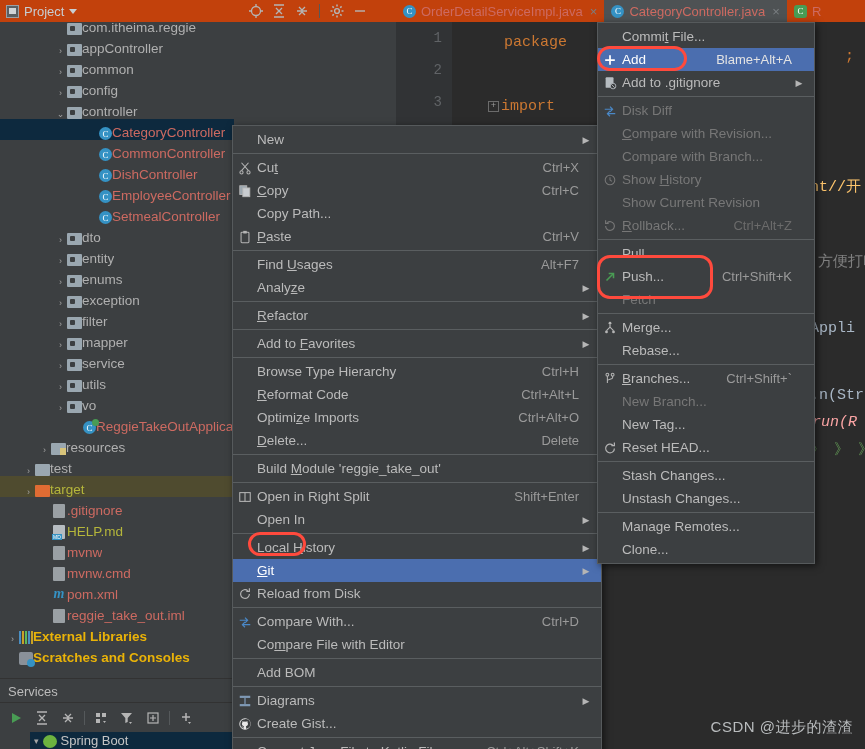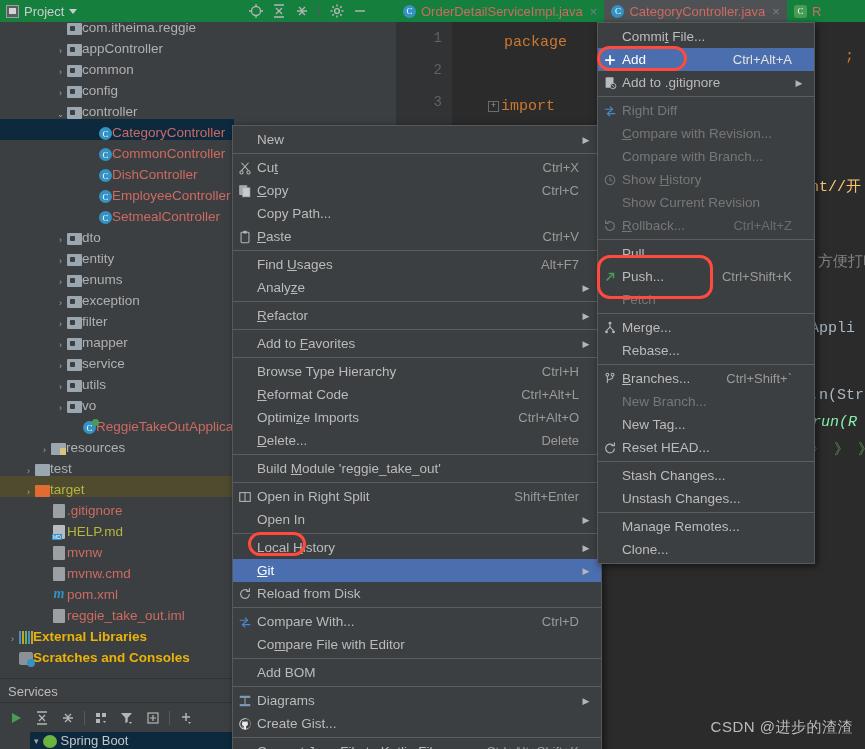--- a/index.html
+++ b/index.html
@@ -13,21 +13,21 @@
     overflow: hidden;
     background: #3c3f41;
     color: #bbbbbb;
     font-size: 13px;
     user-select: none;
   }
 
   
   .toolbar {
     position: absolute; left: 0; top: 0; width: 865px; height: 22px;
-    background: #15803d;
+    background: #c2410c;
     display: flex; align-items: center;
   }
   .tb-project {
     display: flex; align-items: center; gap: 5px;
     padding-left: 6px; width: 150px; height: 22px;
   }
   .tb-project .sq {
     width: 13px; height: 13px; background: #5a5f62;
     border: 1px solid #9aa0a6; box-sizing: border-box;
     display: inline-block;
@@ -307,21 +307,21 @@
       <div>2</div>
       <div>3</div>
     </div>
     <div class="codeline k-orange" style="left:108px; top:12px;">package</div>
     <div class="codeline" style="left:92px; top:76px;"><span class="fold">+</span><span class="k-orange">import</span></div>
     <div class="codeline k-orange" style="left:449px; top:26px;">;</div>
     <div class="codeline k-yellow" style="left:414px; top:155px; color:#ffc66d;">nt//开</div>
     <div class="codeline k-comment" style="left:422px; top:230px;">方便打印</div>
     <div class="codeline k-blue" style="left:414px; top:298px;">Appli</div>
     <div class="codeline k-blue" style="left:414px; top:365px;">.n(Str</div>
-    <div class="codeline k-ital" style="left:416px; top:392px; color:#86efac; ">run(R</div>
+    <div class="codeline k-ital" style="left:416px; top:392px; color:#fca5a5; ">run(R</div>
     <div class="codeline k-green" style="left:414px; top:418px;">》 》 》</div>
   </div>
   <div class="editor-breadcrumb">
     <span style="color:#b5b5b5;font-size:9px;">▶</span>
   </div>
 
   <div class="tree" id="tree">
       <div class="row" style="margin-top: -8px;">
         <span style="width:54px;flex:0 0 54px"></span>
         <span class="arrow"></span>
@@ -766,21 +766,21 @@
         <span class="mi-txt">Commi<span class="u">t</span> File...</span>
         <span class="mi-arrow"></span>
       </div>
       <div class="mi sel">
         <span class="mi-ico">
           <svg width="14" height="14" viewBox="0 0 16 16">
             <path d="M8 2.5v11M2.5 8h11" stroke="#ffffff" stroke-width="2"></path>
           </svg>
         </span>
         <span class="mi-txt">Add</span>
-        <span class="mi-key">Ctrl+Alt+A</span>
+        <span class="mi-key">Blame+Alt+A</span>
         <span class="mi-arrow"></span>
       </div>
       <div class="mi">
         <span class="mi-ico">
           <svg width="14" height="14" viewBox="0 0 16 16">
             <rect x="3" y="1.5" width="9" height="12" fill="#b6bcc1" rx="1"></rect>
             <circle cx="11.5" cy="11.5" r="3.2" fill="#3c3f41" stroke="#b6bcc1" stroke-width="1"></circle>
             <path d="M9.6 9.6l3.8 3.8" stroke="#b6bcc1" stroke-width="1"></path>
           </svg>
         </span>
@@ -788,21 +788,21 @@
         <span class="mi-arrow">▶</span>
       </div>
       <div class="sep"></div>
       <div class="mi disabled">
         <span class="mi-ico">
           <svg width="14" height="14" viewBox="0 0 16 16">
             <path d="M2 6h9M8 3l3 3-3 3" stroke="#4a88c7" stroke-width="1.3" fill="none"></path>
             <path d="M14 11H5M8 8l-3 3 3 3" stroke="#4a88c7" stroke-width="1.3" fill="none"></path>
           </svg>
         </span>
-        <span class="mi-txt">Right Diff</span>
+        <span class="mi-txt">Disk Diff</span>
         <span class="mi-arrow"></span>
       </div>
       <div class="mi disabled">
         <span class="mi-ico"></span>
         <span class="mi-txt"><span class="u">C</span>ompare with Revision...</span>
         <span class="mi-arrow"></span>
       </div>
       <div class="mi disabled">
         <span class="mi-ico"></span>
         <span class="mi-txt">Compare with Branch...</span>

